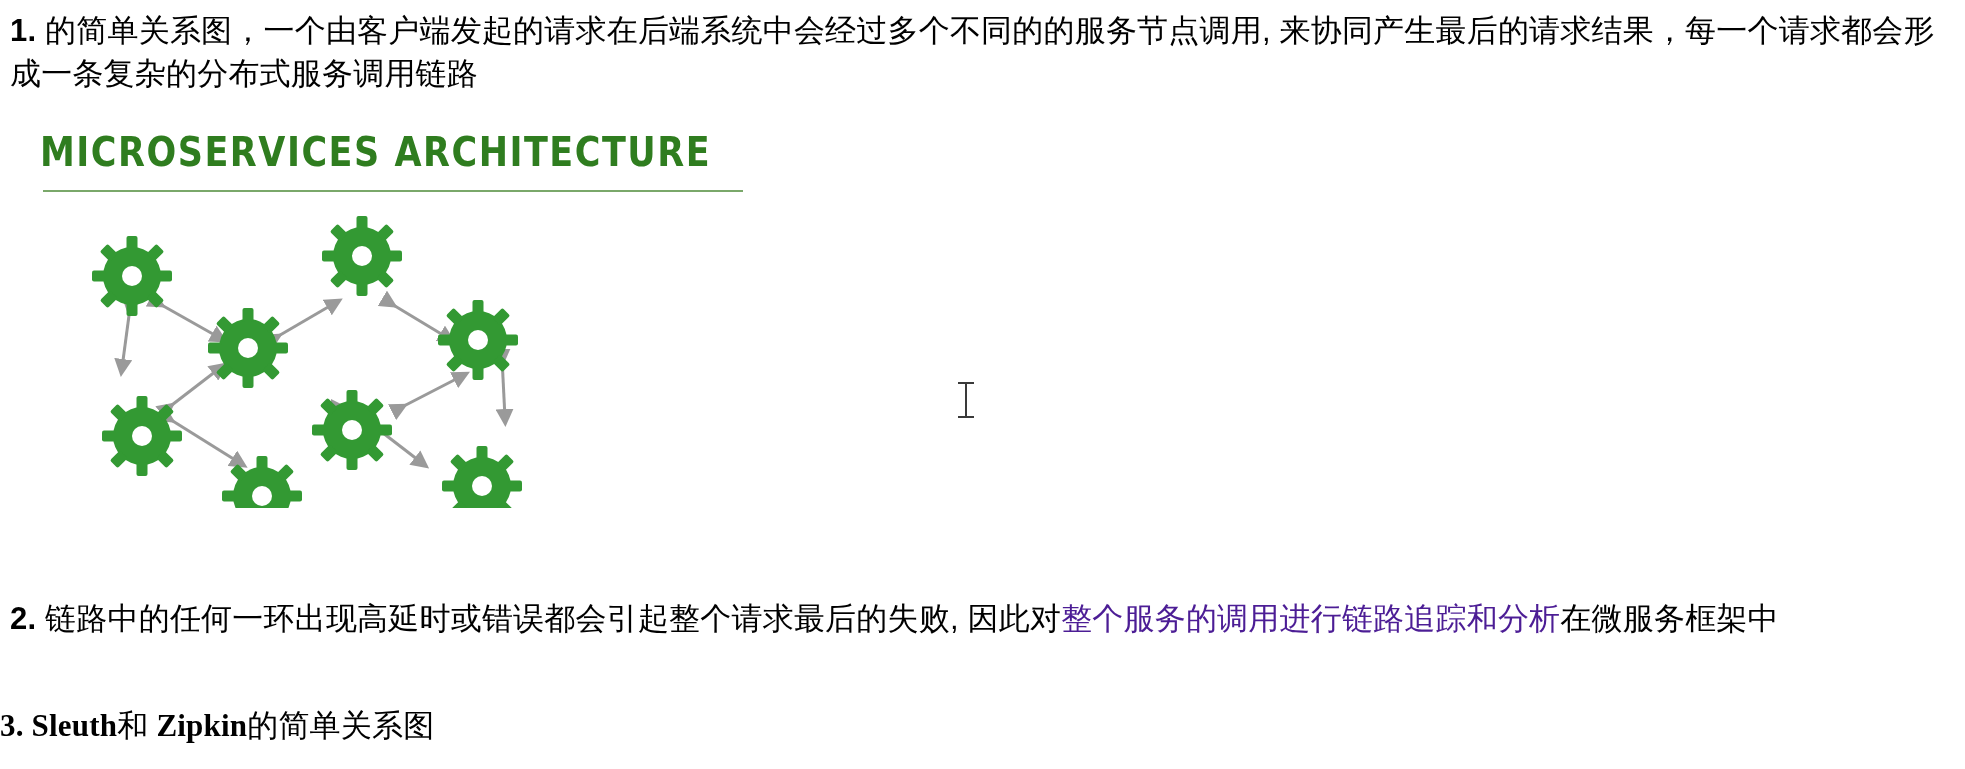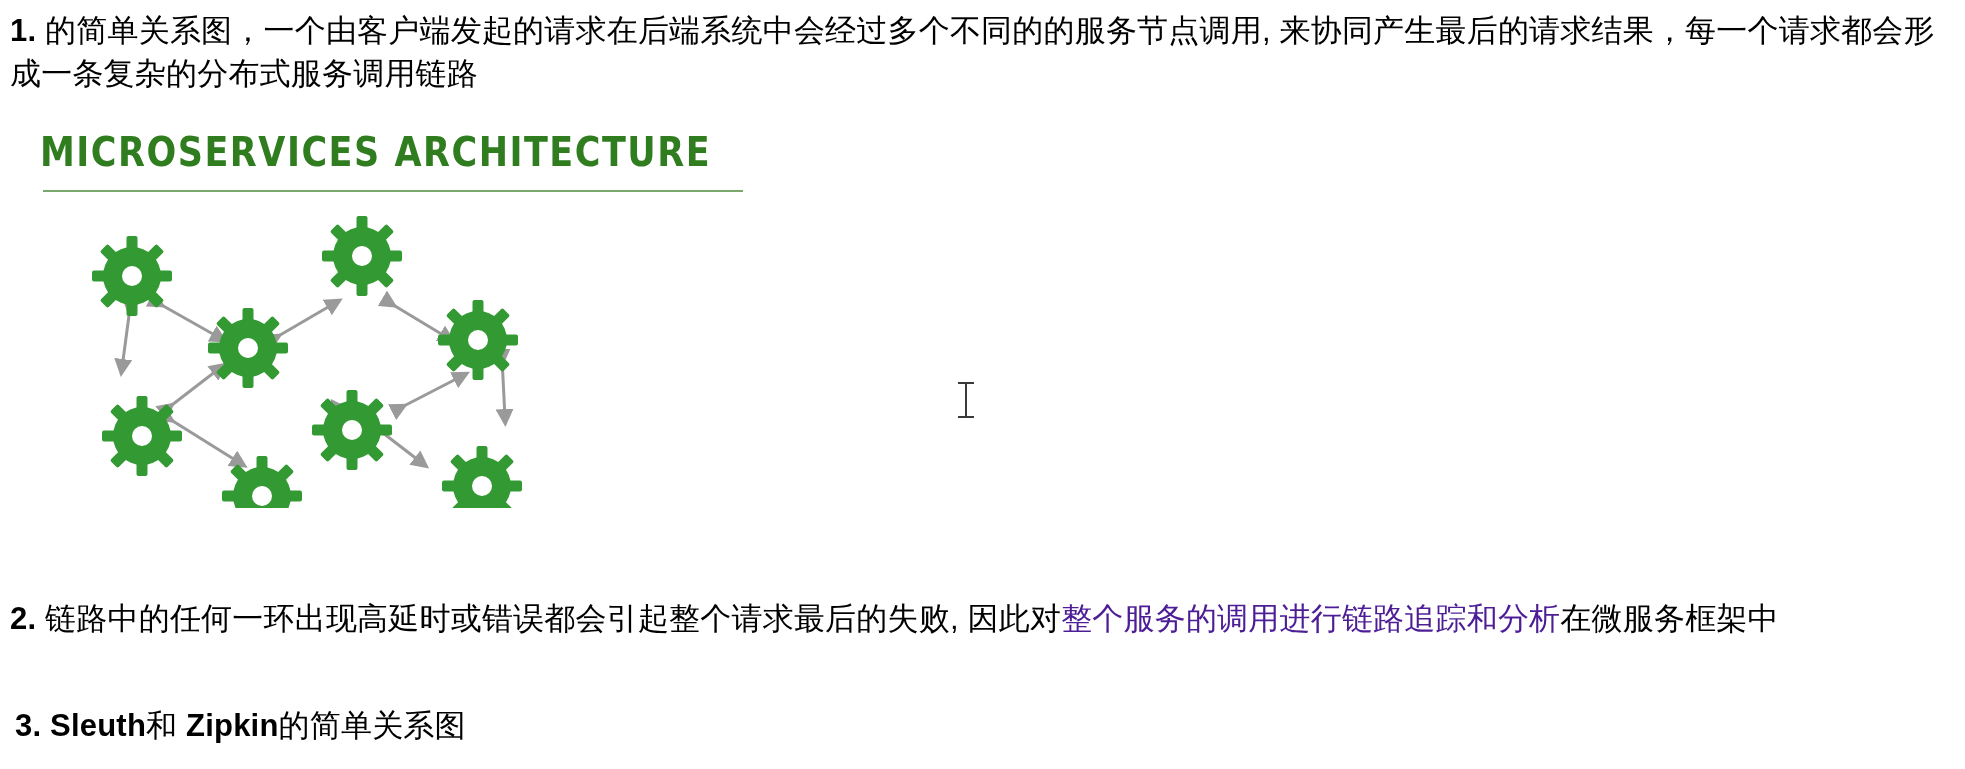--- a/index.html
+++ b/index.html
@@ -91,23 +91,24 @@
   .cursor::before { top: -1px; }
   .cursor::after { bottom: -1px; }
   .p2 {
     position: absolute;
     left: 10px;
     top: 598px;
     width: 1950px;
   }
   .p3 {
     position: absolute;
-    left: 15px;
+    left: 0;
     top: 705px;
     width: 1950px;
+    font-family: Liberation Serif, serif;
   }
 </style>
 </head>
 <body>
 
 <div class="page">
 
   <p class="para p1">
     <span class="num">1.</span>
     <span>的简单关系图，一个由客户端发起的请求在后端系统中会经过多个不同的的服务节点调用, 来协同产生最后的请求结果，每一个请求都会形成一条复杂的分布式服务调用链路</span>

